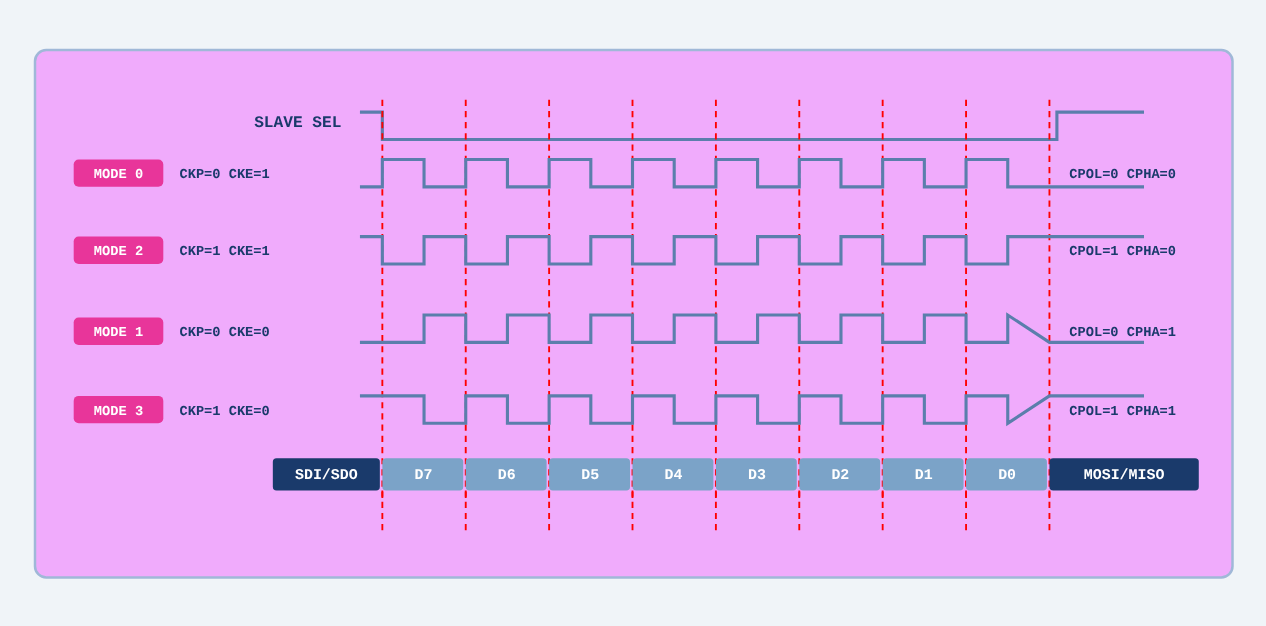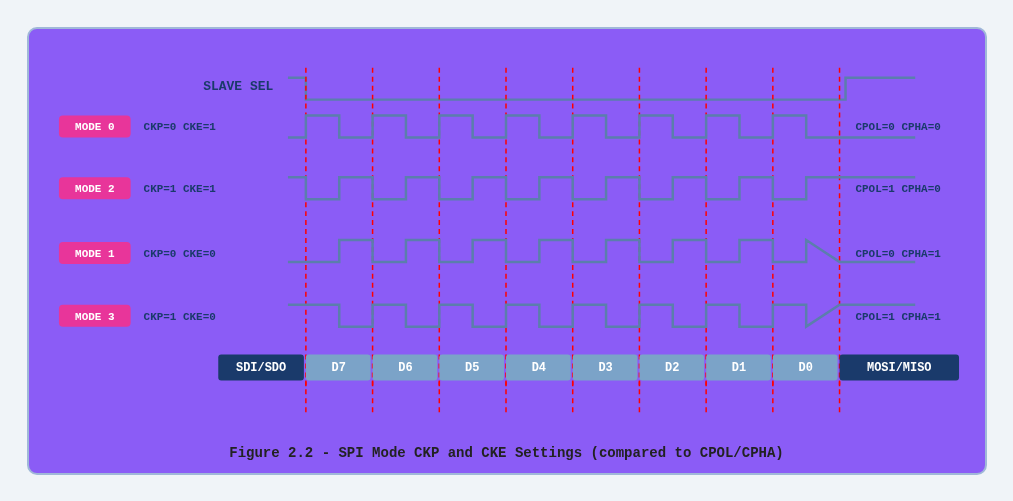--- a/index.html
+++ b/index.html
@@ -9,21 +9,21 @@
       background: #f0f4f8;
       font-family: 'Courier New', Courier, monospace;
       display: flex;
       flex-direction: column;
       align-items: center;
       justify-content: center;
     }
 
     .outer-container {
       width: 960px;
-      background: #8b5cf6;
+      background: #f0abfc;
       border: 2px solid #a0b8d8;
       border-radius: 10px;
       padding: 18px 20px 12px 20px;
     }
 
     .diagram-area {
       position: relative;
       width: 100%;
       height: 390px;
     }
@@ -127,14 +127,13 @@
       <line x1="392" y1="334" x2="392" y2="370" stroke="red" stroke-width="1.5" stroke-dasharray="5,4"></line>
       <line x1="459" y1="334" x2="459" y2="370" stroke="red" stroke-width="1.5" stroke-dasharray="5,4"></line>
       <line x1="526" y1="334" x2="526" y2="370" stroke="red" stroke-width="1.5" stroke-dasharray="5,4"></line>
       <line x1="593" y1="334" x2="593" y2="370" stroke="red" stroke-width="1.5" stroke-dasharray="5,4"></line>
       <line x1="660" y1="334" x2="660" y2="370" stroke="red" stroke-width="1.5" stroke-dasharray="5,4"></line>
       <line x1="727" y1="334" x2="727" y2="370" stroke="red" stroke-width="1.5" stroke-dasharray="5,4"></line>
       <line x1="794" y1="334" x2="794" y2="370" stroke="red" stroke-width="1.5" stroke-dasharray="5,4"></line>
     </svg>
   </div>
 
-  <div class="caption">Figure 2.2 - SPI Mode CKP and CKE Settings (compared to CPOL/CPHA)</div>
 </div>
 
 </body></html>

